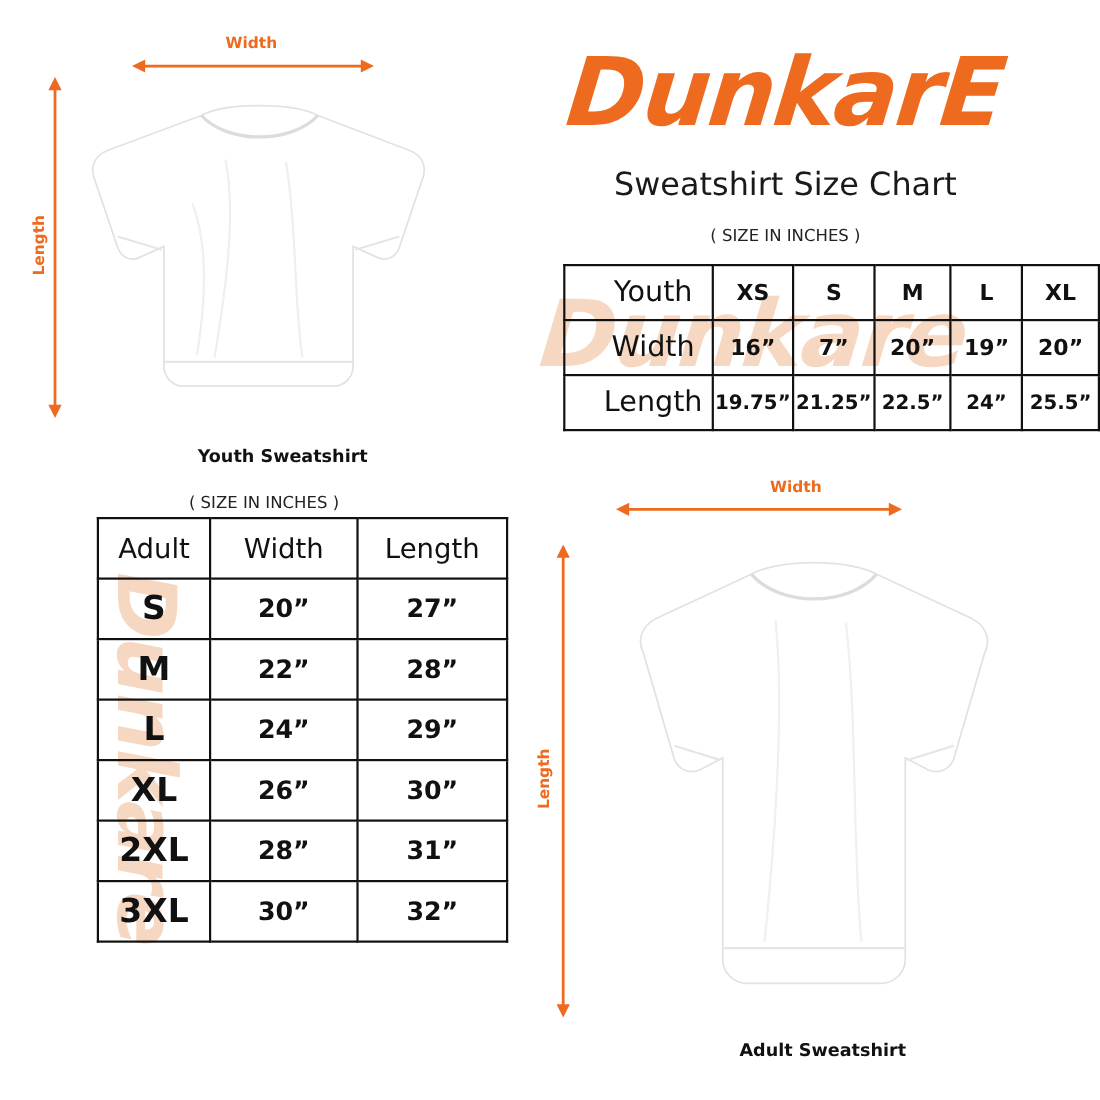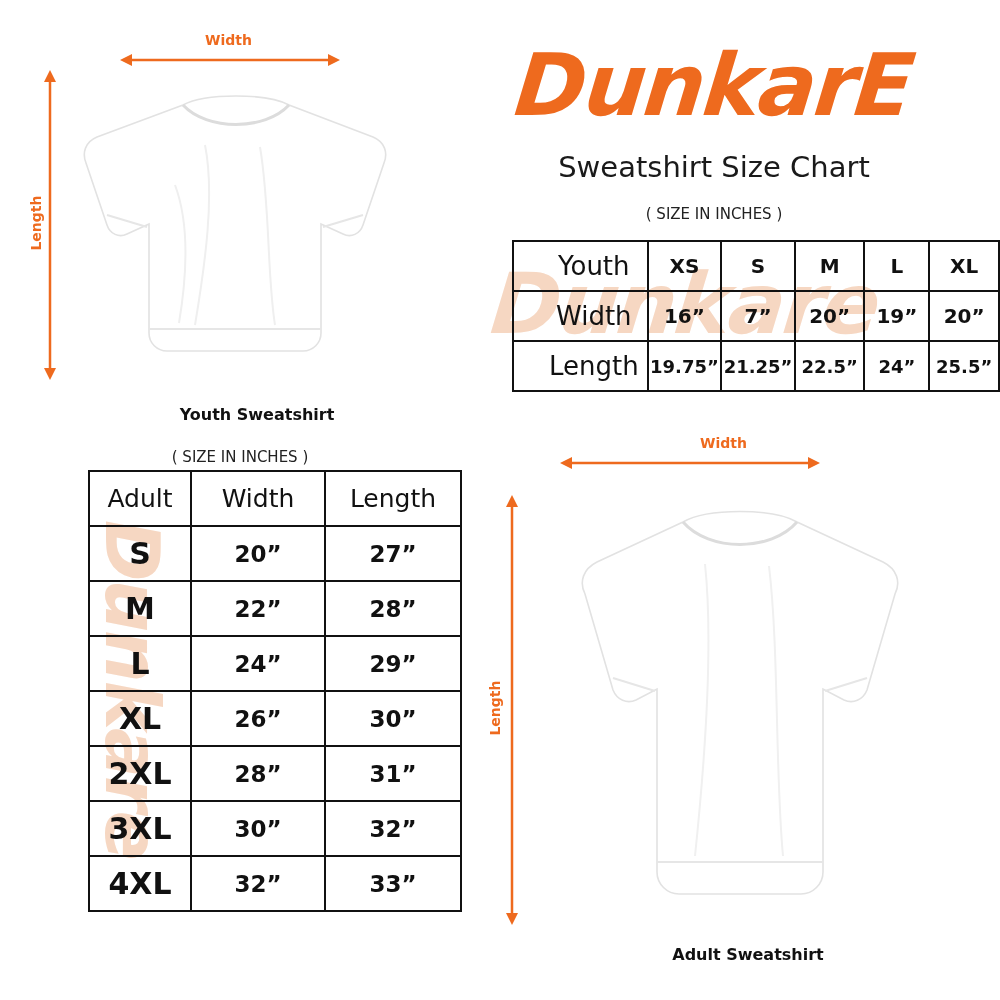--- a/index.html
+++ b/index.html
@@ -219,25 +219,20 @@
     <tr>
       <td class="c0 sz">2XL</td>
       <td class="c1 val">28”</td>
       <td class="c2 val">31”</td>
     </tr>
     <tr>
       <td class="c0 sz">3XL</td>
       <td class="c1 val">30”</td>
       <td class="c2 val">32”</td>
     </tr>
-    <tr>
-      <td class="c0 sz">4XL</td>
-      <td class="c1 val">32”</td>
-      <td class="c2 val">33”</td>
-    </tr>
   </tbody>
     </table>
 
   <svg class="shirt" style="left:545px;top:500px;" width="380" height="430" viewBox="0 0 380 430">
     <g fill="#ffffff" stroke="#e2e2e2" stroke-width="1.6">
       <path d="M138 22 C162 8,228 8,252 22 L338 62 C352 69,356 82,350 94 L322 190
                C318 200,308 204,299 200 L278 189 L278 372 C278 384,268 394,256 394
                L134 394 C122 394,112 384,112 372 L112 189 L91 200 C82 204,72 200,68 190
                L40 94 C34 82,38 69,52 62 Z"></path>
       <path d="M138 22 C164 52,226 52,252 22" fill="none" stroke="#dcdcdc" stroke-width="3"></path>

